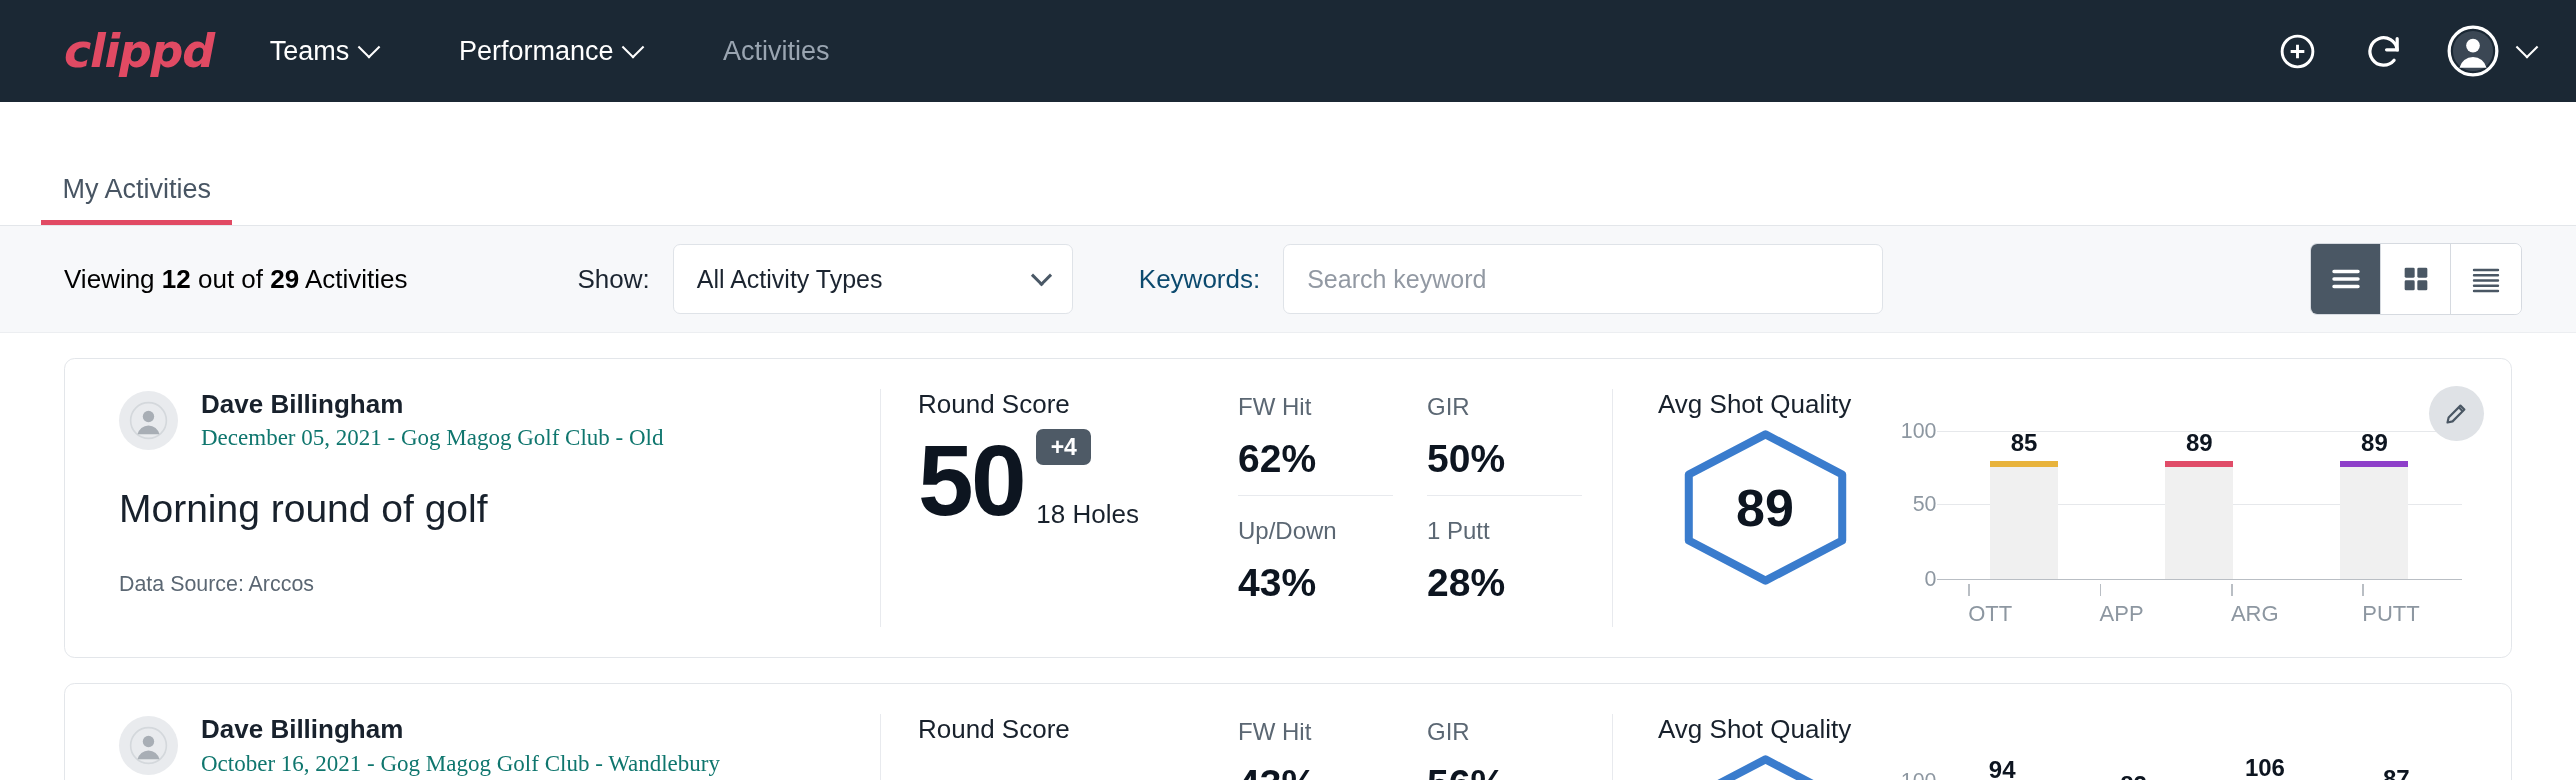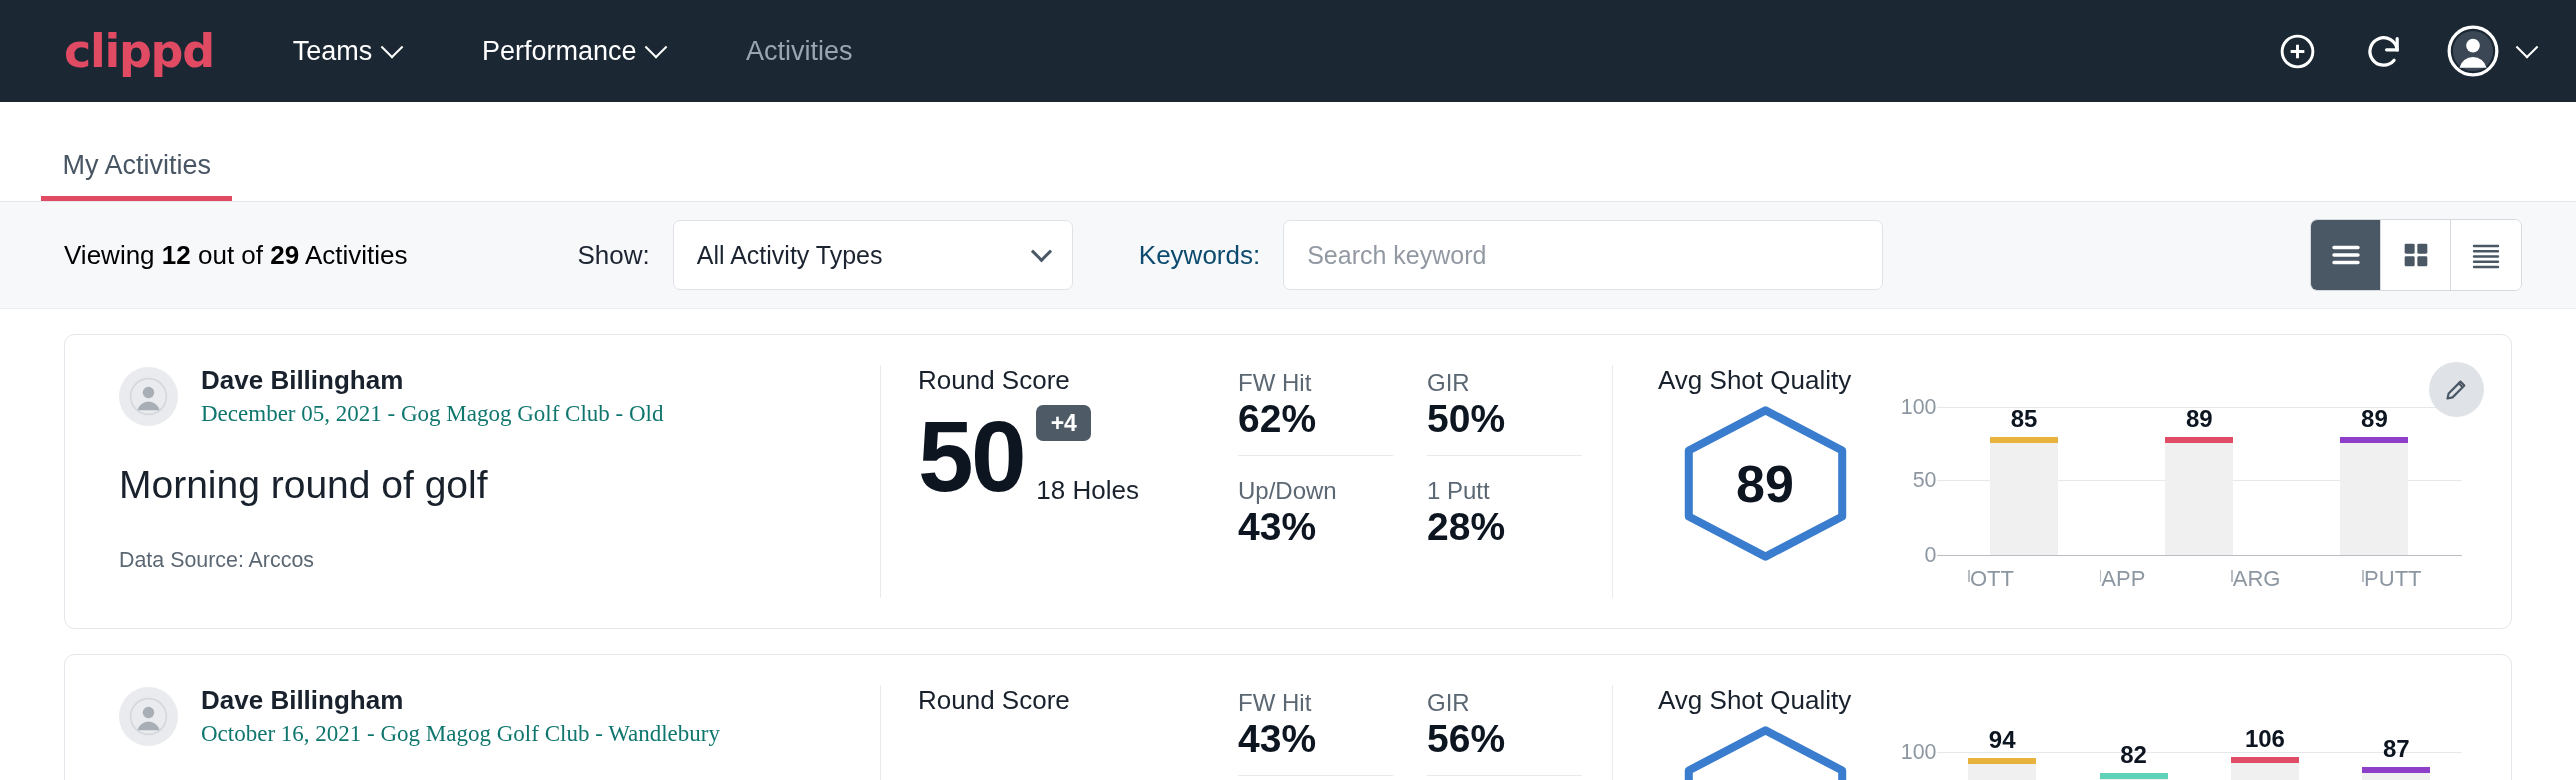--- a/index.html
+++ b/index.html
@@ -16,23 +16,24 @@
     background: #1b2834;
     display: flex;
     align-items: center;
     padding: 0 41px 0 64px;
   }
   .brand {
     font-size: 46px;
     font-weight: 700;
     color: #e14a63;
     letter-spacing: -1.3px;
-    margin-right: 79px;
+    margin-right: 56px;
     line-height: 1;
     font-family: "DejaVu Sans", sans-serif;
+    font-style: italic;
   }
   .navitems { display: flex; align-items: center; gap: 82px; }
   .navitem {
     display: flex; align-items: center; gap: 11.6px;
     color: #ffffff;
     font-size: 27px;
     cursor: pointer;
     white-space: nowrap;
   }
   .navitem.dim { color: #9aa5b1; }
@@ -49,21 +50,21 @@
   .icon-btn {
     width: 45px; height: 45px;
     display: flex; align-items: center; justify-content: center;
     cursor: pointer;
   }
   .icon-btn svg { display: block; }
   .avatar-wrap { display: flex; align-items: center; gap: 19.6px; cursor: pointer; }
 
   
   .tabbar {
-    height: 100px;
+    height: 124px;
     background: #ffffff;
     display: flex;
     align-items: flex-end;
     padding-left: 41px;
     border-bottom: 0.9px solid #e3e6ea;
   }
   .tab {
     padding: 0 21.4px 19.6px 21.4px;
     font-size: 27px;
     color: #485563;
@@ -187,21 +188,21 @@
 
   .col-stats {
     width: 375px;
     padding-right: 30px;
     border-right: 0.9px solid #e8eaee;
   }
   .stats-grid { display: grid; grid-template-columns: 1fr 1fr; column-gap: 34px; }
   .stat { padding-top: 3.6px; }
   .stat-top { border-bottom: 0.9px solid #e8eaee; padding-bottom: 14.3px; margin-bottom: 18px; }
   .stat-k { font-size: 24px; color: #5b6773; }
-  .stat-v { font-size: 39px; font-weight: 700; color: #0d1520; margin-top: 0; }
+  .stat-v { font-size: 39px; font-weight: 700; color: #0d1520; margin-top: 16px; }
 
   .col-quality { flex: 1; padding: 0 41px 0 45px; }
   .quality-body { display: flex; align-items: flex-start; margin-top: 9px; }
   .hexwrap { width: 214px; flex: none; display: flex; justify-content: center; }
   .hex { position: relative; width: 179px; height: 157px; }
   .hexnum {
     position: absolute; inset: 0;
     display: flex; align-items: center; justify-content: center;
     font-size: 52px; font-weight: 700; color: #0d1520;
   }
@@ -220,21 +221,21 @@
   }
   .plot { flex: 1; position: relative; height: 150px; }
   .gridline { position: absolute; left: 0; right: 0; height: 0.9px; background: #e6e8eb; }
   .gridline.base { background: #b9bec4; }
   .bars { position: absolute; inset: 0; display: flex; align-items: flex-end; justify-content: space-around; }
   .barcol { width: 68px; display: flex; flex-direction: column; align-items: center; height: 100%; justify-content: flex-end; }
   .barlabel { font-size: 24px; font-weight: 700; color: #0d1520; margin-bottom: 3.6px; }
   .bar { width: 68px; background: #f0f0f0; position: relative; }
   .barcap { position: absolute; top: 0; left: 0; right: 0; height: 6.2px; }
   .xaxis { display: flex; justify-content: space-around; margin-top: 5.4px; }
-  .xtickwrap { width: 68px; display: flex; flex-direction: row; align-items: center; }
+  .xtickwrap { width: 68px; display: flex; flex-direction: column; align-items: flex-start; }
   .xtickmark { width: 1.8px; height: 11.6px; background: #b9bec4; }
   .xticklabel { font-size: 22px; color: #8d97a1; margin-top: 5.4px; }
 
   .edit-btn {
     position: absolute; top: 27px; right: 27px;
     width: 55px; height: 55px; border-radius: 50%;
     background: #dfe2e6;
     display: flex; align-items: center; justify-content: center;
     cursor: pointer;
   }

